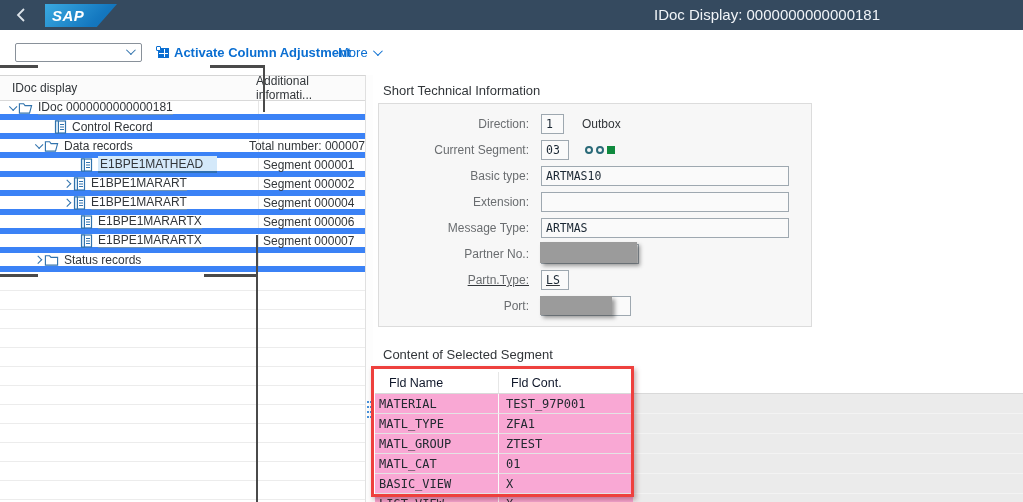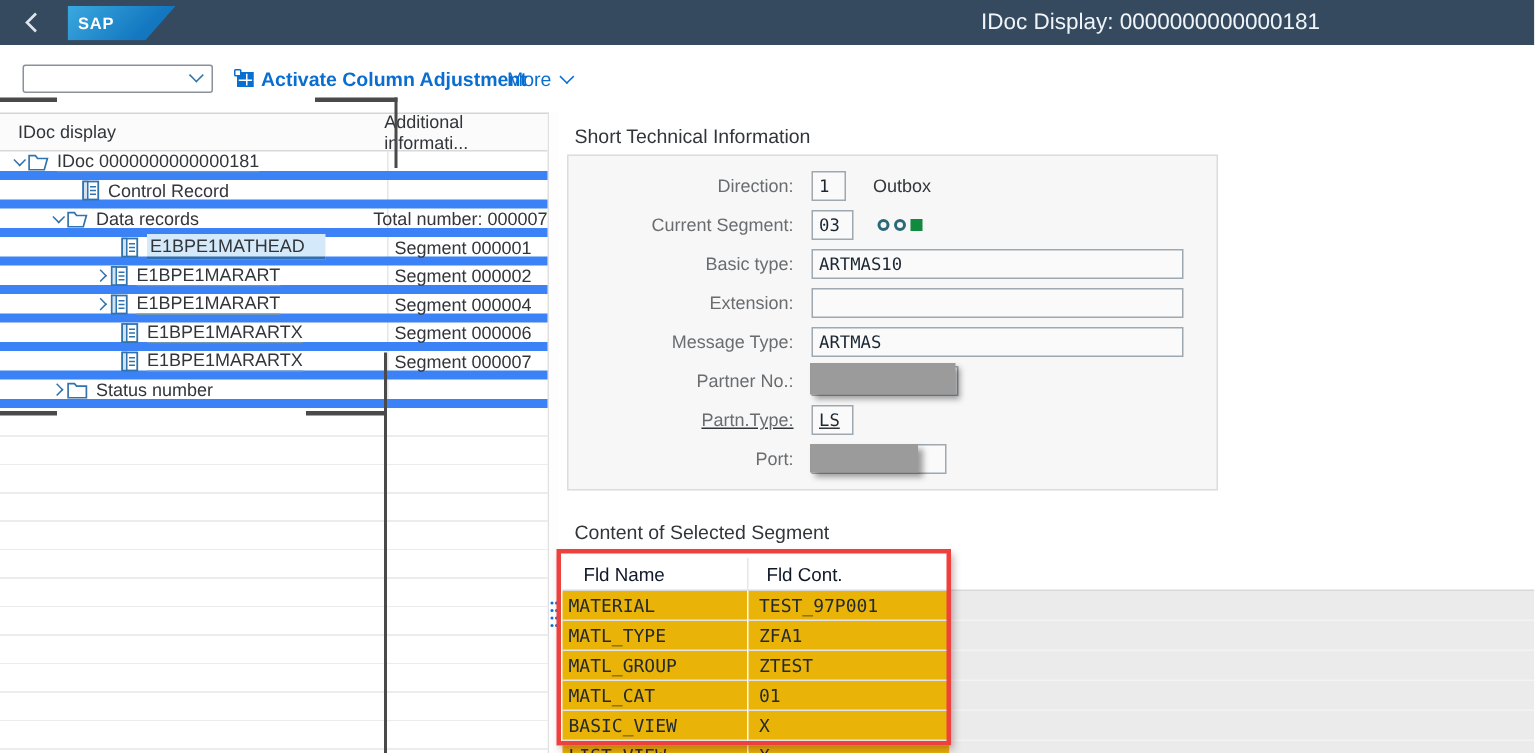--- a/index.html
+++ b/index.html
@@ -8,21 +8,21 @@
            font-size:12px; color:#32363a; }
 
   
   .shellbar { position:absolute; left:0; top:0; width:1023px; height:30px; background:#354a5f; }
   .backbtn { position:absolute; left:10px; top:4px; width:22px; height:22px; display:flex;
              align-items:center; justify-content:center; cursor:pointer; }
   .saplogo { position:absolute; left:45px; top:4px; width:72px; height:23px;
              background:linear-gradient(135deg,#3aa9e0 0%,#1478c0 70%,#0f6cb5 100%);
              clip-path:polygon(0 0,100% 0,72% 100%,0 100%);
              display:flex; align-items:center; padding-left:7px; }
-  .saplogo span { color:#fff; font-weight:bold; font-size:11px; letter-spacing:.5px; }
+  .saplogo span { color:#fff; font-weight:bold; font-style:italic; font-size:15px; letter-spacing:.5px; }
   .shelltitle { position:absolute; left:767px; top:6px; transform:translateX(-50%);
                 color:#f0f4f8; font-size:15px; white-space:nowrap; }
 
   
   .toolbar { position:absolute; left:0; top:30px; width:1023px; height:45px; background:#fff; }
   .combo { position:absolute; left:15px; top:13px; width:127px; height:19px; background:#fff;
            border:1px solid #89919a; border-radius:2px; }
   .combo .caret { position:absolute; right:8px; top:5px; }
   .tbtn { position:absolute; top:11px; height:22px; display:flex; align-items:center; gap:5px;
           color:#0a6ed1; font-size:13px; cursor:pointer; white-space:nowrap; }
@@ -92,21 +92,21 @@
   .redact { position:absolute; background:#9b9b9b; box-shadow:3px 3px 4px rgba(0,0,0,.38); z-index:5; }
 
   
   .segtable { position:absolute; left:2px; top:297px; width:648px; }
   .srow { display:flex; }
   .srow.head { height:22px; }
   .srow.head .sc { background:#fff; border-bottom:1px solid #d9d9d9; color:#0f172a;
                    font-size:12.5px; display:flex; align-items:center; }
   .srow.head .fill { background:#fff; border-bottom:1px solid #d9d9d9; }
   .srow.data { height:20px; }
-  .srow.data .sc { background:#eab308; border-bottom:1px solid #e4e4e4; display:flex; align-items:center;
+  .srow.data .sc { background:#f9a8d4; border-bottom:1px solid #e4e4e4; display:flex; align-items:center;
                    font-family:"DejaVu Sans Mono", monospace; font-size:12px; color:#232a31; }
   .srow.data .fill { background:#ebebeb; border-bottom:1px solid #f3f3f3; }
   .sc1 { width:123px; padding-left:4px; flex:none; }
   .sc2 { width:135px; padding-left:7px; flex:none; border-left:1px solid #fbfbfb; }
   .srow.head .sc1 { padding-left:14px; }
   .srow.head .sc2 { padding-left:12px; border-left:1px solid #e6e6e6; }
   .fill { flex:1; }
 
   .redrect { position:absolute; left:371px; top:366px; width:263px; height:131px;
              border:3px solid #ee403d; box-shadow:2px 3px 5px rgba(90,20,20,.35); z-index:20; }
@@ -260,21 +260,21 @@
     </div>
 
     <div class="trow">
       <div class="c1 ind1">
         <span class="exp">
             <span class="caret right"></span>
           </span>
         <svg class="ic ticon" width="15" height="14" viewBox="0 0 16 14">
           <path d="M1.5 12.5 V2.5 H6 L7.5 4.2 H14.5 V12.5 Z" fill="#fff" stroke="#3173ad" stroke-width="1.2"></path>
         </svg>
-        <span class="lbl">Status number</span>
+        <span class="lbl">Status records</span>
       </div>
       <div class="c2"></div>
     </div>
 
     <div class="tree-fill"></div>
   </div>
 
   <div class="splitter">
     <div class="grip">
       <i></i>

